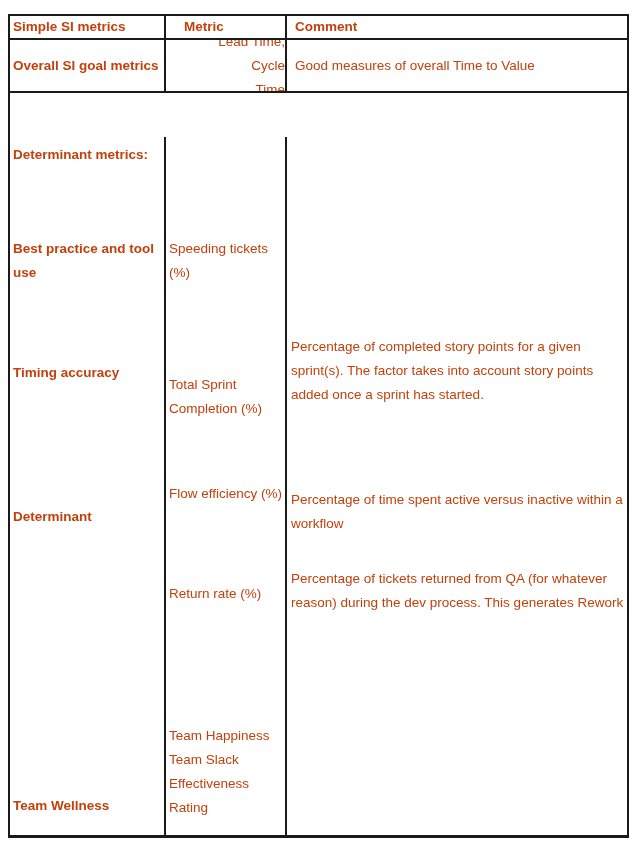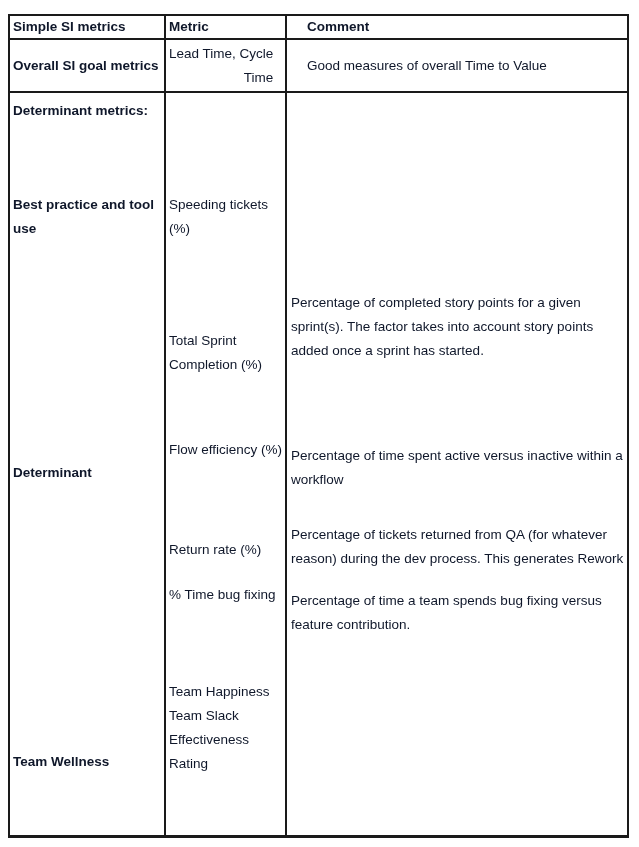--- a/index.html
+++ b/index.html
@@ -6,21 +6,21 @@
     margin: 0;
     padding: 0;
     background: #ffffff;
   }
   .page {
     position: relative;
     width: 639px;
     height: 847px;
     background: #ffffff;
     font-family: "Liberation Sans", "DejaVu Sans", sans-serif;
-    color: #0f172a;
+    color: #c2410c;
     font-size: 13.5px;
     line-height: 24px;
     overflow: hidden;
   }
   .si-table {
     position: absolute;
     left: 8px;
     top: 14px;
     width: 621px;
     height: 824px;
@@ -32,28 +32,28 @@
     grid-template-rows: 24px 53px 1fr;
     background: #ffffff;
   }
   .cell {
     box-sizing: border-box;
     overflow: hidden;
   }
   .c1, .c2 { border-right: 2px solid #1a1a1a; }
   .rowline { border-bottom: 2px solid #1a1a1a; }
   .c1 { padding-left: 3px; }
-  .c2 { padding-left: 3px; }
-  .c3 { padding-left: 20px; }
+  .c2 { padding-left: 18px; }
+  .c3 { padding-left: 8px; }
   .bold { font-weight: 700; }
   .vcenter {
     display: flex;
     align-items: center;
   }
-  .rel { position: relative; padding: 17px; }
+  .rel { position: relative; padding: 17px; margin-top: 44px; }
   .rel .blk {
     position: absolute;
     margin: 0;
     white-space: pre-line;
     left: 0;
     right: 0;
   }
   .rel.c1 .blk { padding-left: 3px; }
   .rel.c2 .blk { padding-left: 3px; }
   .rel.c3 .blk { padding-left: 4px; }
@@ -71,44 +71,42 @@
 
     <div class="cell c1 rowline bold vcenter">Overall SI goal metrics</div>
     <div class="cell c2 rowline vcenter ml">Lead Time, Cycle
 Time</div>
     <div class="cell c3 rowline vcenter">Good measures of overall Time to Value</div>
 
     <div class="cell c1 rel">
       <p class="blk bold" style="top:6px">Determinant metrics:</p>
       <p class="blk bold" style="top:100px">Best practice and tool
 use</p>
+      <p class="blk bold" style="top:224px">Timing accuracy</p>
       <p class="blk bold" style="top:368px">Determinant</p>
       <p class="blk bold" style="top:657px">Team Wellness</p>
     </div>
 
     <div class="cell c2 rel">
       <p class="blk" style="top:100px">Speeding tickets
 (%)</p>
       <p class="blk" style="top:236px">Total Sprint
 Completion (%)</p>
       <p class="blk" style="top:445px">Return rate (%)</p>
       <p class="blk" style="top:345px">Flow efficiency (%)</p>
-      <p class="blk" style="top:490px">% Time bug fixing</p>
       <p class="blk" style="top:587px">Team Happiness
 Team Slack
 Effectiveness
 Rating</p>
     </div>
 
     <div class="cell c3 rel">
       <p class="blk" style="top:198px">Percentage of completed story points for a given
 sprint(s). The factor takes into account story points
 added once a sprint has started.</p>
       <p class="blk" style="top:351px">Percentage of time spent active versus inactive within a
 workflow</p>
       <p class="blk" style="top:430px">Percentage of tickets returned from QA (for whatever
 reason) during the dev process. This generates Rework</p>
-      <p class="blk" style="top:496px">Percentage of time a team spends bug fixing versus
-feature contribution.</p>
     </div>
 
   </div>
 </div>
 
 </body></html>

